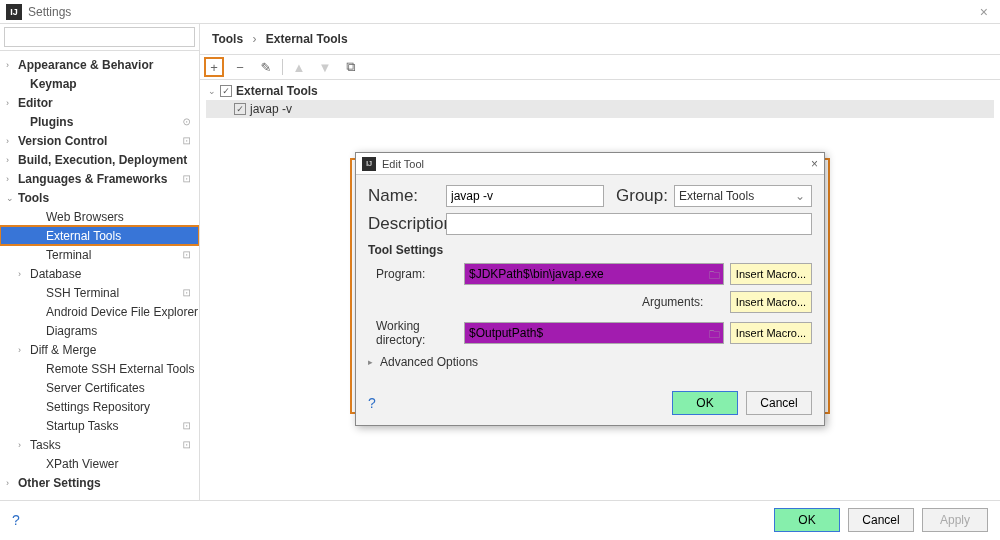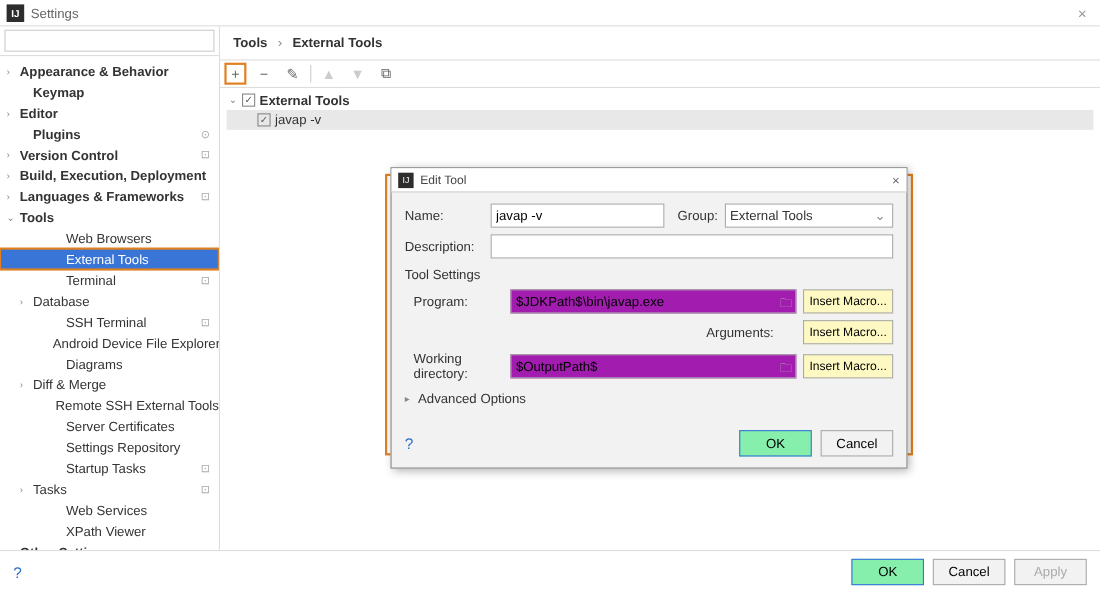--- a/index.html
+++ b/index.html
@@ -23,21 +23,21 @@
 .search-wrap .mag { position: absolute; left: 8px; top: 6px; color: #999; font-size: 11px; }
 
 
 .tree { padding: 4px 0; }
 .tree-item { display: flex; align-items: center; height: 19px; padding-left: 6px; cursor: pointer; white-space: nowrap; }
 .tree-item .arrow { width: 12px; color: #888; font-size: 9px; display: inline-block; }
 .tree-item .label { flex: 1; }
 .tree-item .badge { color: #aaa; font-size: 10px; margin-right: 8px; }
 .tree-item.bold .label { font-weight: bold; }
 .tree-item.level1 { padding-left: 18px; }
-.tree-item.level2 { padding-left: 48px; }
+.tree-item.level2 { padding-left: 34px; }
 .tree-item.selected { background: #3875d7; color: #fff; }
 .tree-item.highlight-box { outline: 2px solid #e08020; outline-offset: -1px; }
 
 
 .breadcrumb { padding: 8px 12px; font-size: 12px; font-weight: bold; }
 .breadcrumb .sep { margin: 0 6px; color: #888; font-weight: normal; }
 
 
 .toolbar { display: flex; align-items: center; height: 26px; border-top: 1px solid #ddd; border-bottom: 1px solid #ddd; padding: 0 4px; gap: 6px; }
 .toolbar .tbtn { width: 20px; height: 20px; display: flex; align-items: center; justify-content: center; color: #666; cursor: pointer; font-size: 13px; }
@@ -61,28 +61,28 @@
 
 
 .dialog { position: absolute; left: 355px; top: 152px; width: 470px; background: #f2f2f2; border: 1px solid #888; box-shadow: 2px 2px 8px rgba(0,0,0,.3); }
 .dialog-highlight { position: absolute; left: 350px; top: 158px; width: 480px; height: 256px; border: 2px solid #e08020; pointer-events: none; }
 .dlg-title { height: 22px; background: #fff; display: flex; align-items: center; padding: 0 6px; border-bottom: 1px solid #ccc; }
 .dlg-title .app-icon { width: 14px; height: 14px; background: #2d2d2d; color: #fff; display: flex; align-items: center; justify-content: center; font-size: 8px; margin-right: 6px; }
 .dlg-title .t { font-size: 11px; color: #444; }
 .dlg-title .x { margin-left: auto; color: #666; cursor: pointer; }
 .dlg-body { padding: 10px 12px 8px 12px; }
 .form-row { display: flex; align-items: center; margin-bottom: 6px; gap: 6px; }
-.form-row label { width: 72px; font-size: 12px; }
+.form-row label { width: 72px; font-size: 17px; }
 .form-row input[type=text] { height: 22px; border: 1px solid #aaa; padding: 0 4px; font-size: 12px; background: #fff; }
 .form-row .name-input { width: 158px; border: 1px solid #3875d7; }
 .form-row .group-label { width: auto; margin-left: 6px; }
 .form-row .group-select { flex: 1; height: 22px; border: 1px solid #aaa; background: #fff; padding: 0 18px 0 4px; position: relative; display: flex; align-items: center; }
 .form-row .group-select::after { content: "⌄"; position: absolute; right: 6px; color: #888; }
 .form-row .desc-input { flex: 1; }
-.section-title { font-size: 12px; margin: 8px 0 6px 0; color: #333; }
+.section-title { font-size: 12px; margin: 8px 0 6px 0; color: #333; font-weight: bold; }
 .tool-row { display: flex; align-items: center; margin-bottom: 6px; gap: 6px; justify-content: flex-end; }
 .tool-row label { width: 90px; font-size: 12px; padding-left: 8px; }
 .tool-row .field-wrap { flex: 1; position: relative; }
 .tool-row .field-wrap input { width: 100%; height: 22px; border: 1px solid #aaa; padding: 0 22px 0 4px; font-size: 12px; background: #a21caf; }
 .tool-row .field-wrap .folder { position: absolute; right: 4px; top: 4px; color: #aaa; font-size: 11px; }
 .tool-row .field-wrap .expand { position: absolute; right: 4px; top: 2px; color: #aaa; font-size: 10px; }
 .macro-btn { width: 82px; height: 22px; border: 1px solid #aaa; background: #fef9c3; font-size: 11px; cursor: pointer; }
 .adv-row { display: flex; align-items: center; margin: 8px 0 14px 0; }
 .adv-row .arrow { width: 12px; color: #888; font-size: 9px; }
 .dlg-footer { display: flex; align-items: center; padding: 0 12px 10px 12px; gap: 8px; }
@@ -191,24 +191,20 @@
           <span class="label">Startup Tasks</span>
           <span class="badge">⊡</span>
         </div>
         <div class="tree-item level1">
           <span class="arrow">›</span>
           <span class="label">Tasks</span>
           <span class="badge">⊡</span>
         </div>
         <div class="tree-item level2">
           <span class="arrow"></span>
-          <span class="label">Web Services</span>
-        </div>
-        <div class="tree-item level2">
-          <span class="arrow"></span>
           <span class="label">XPath Viewer</span>
         </div>
         <div class="tree-item level0 bold">
           <span class="arrow">›</span>
           <span class="label">Other Settings</span>
         </div>
       </div>
   </div>
 
   <div class="content">

